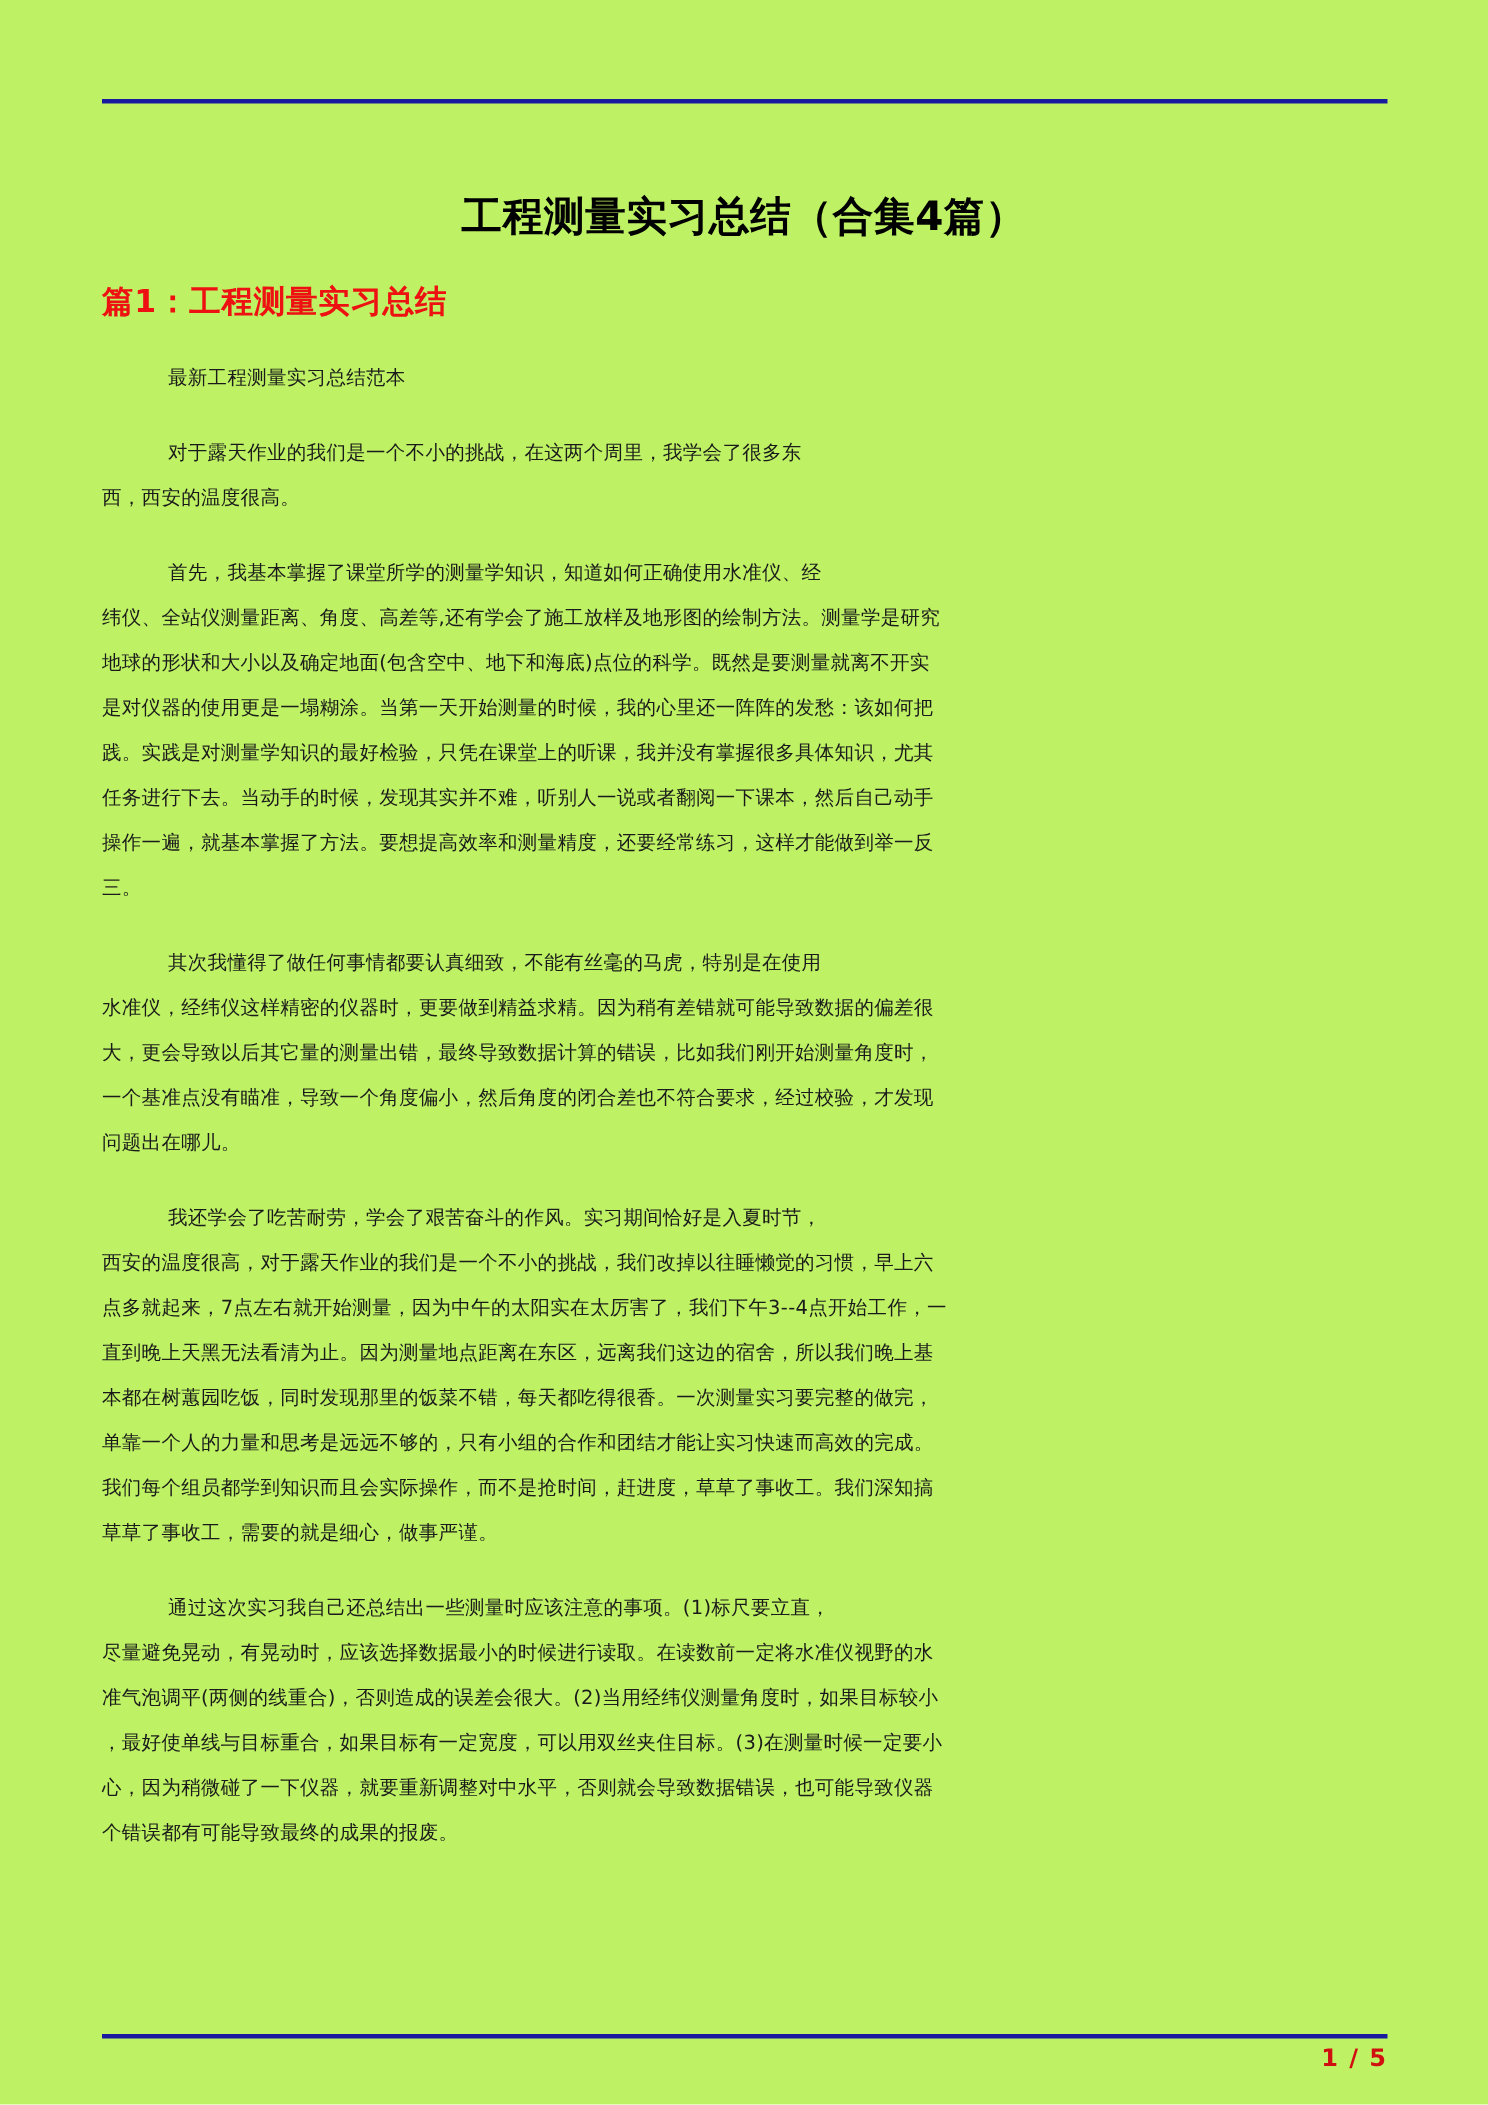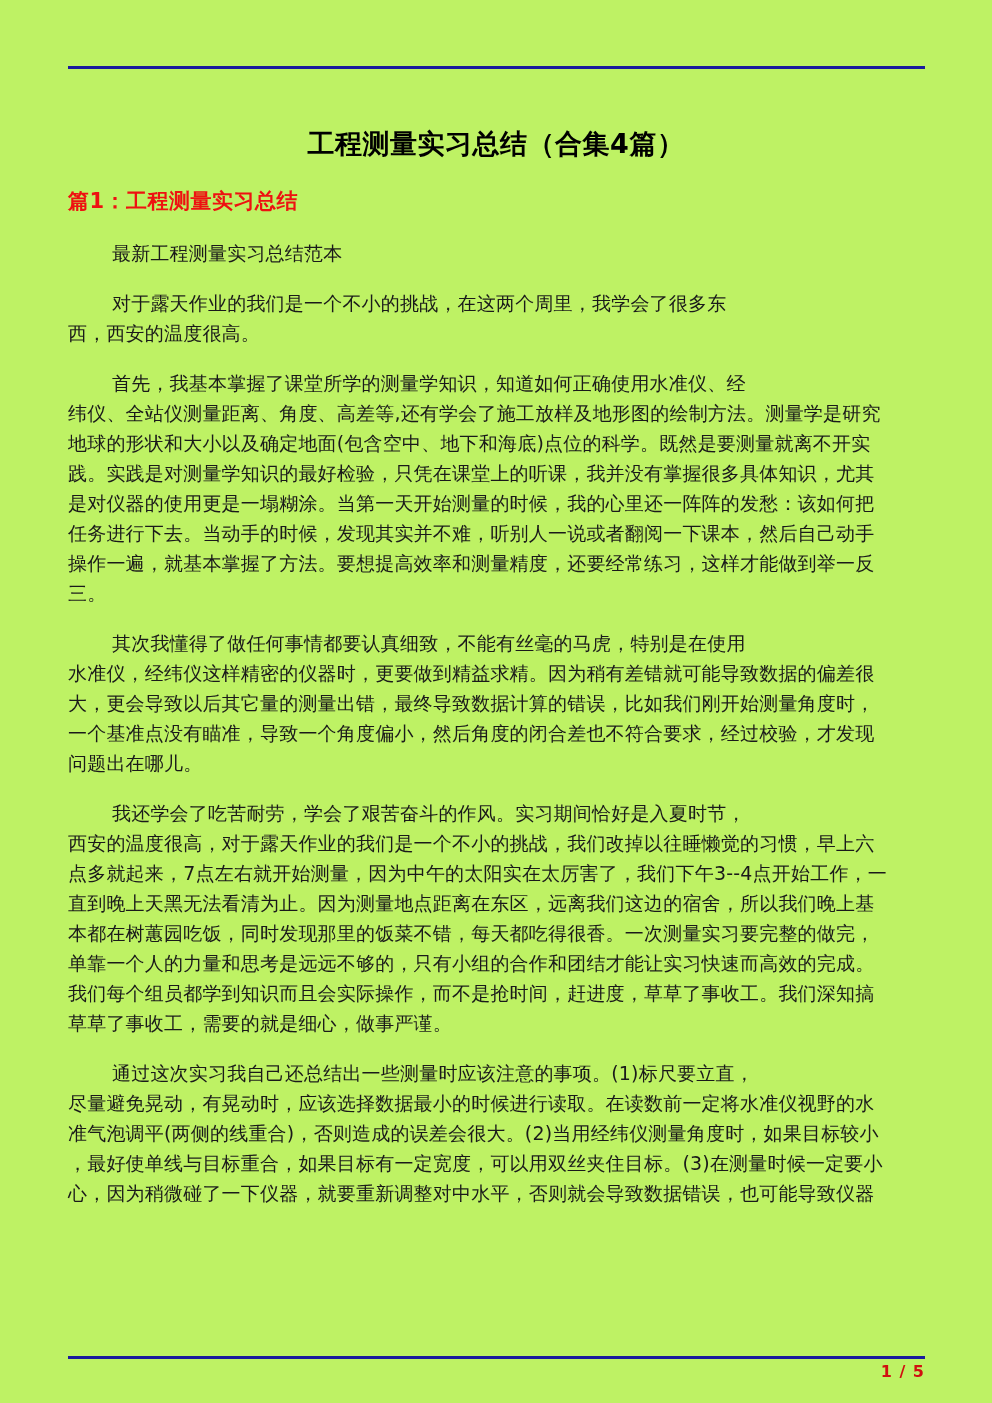--- a/index.html
+++ b/index.html
@@ -53,21 +53,21 @@
 
   .content {
     position: absolute;
     top: 238px;
     left: 68px;
     width: 860px;
   }
 
   .para {
     margin: 0 0 20px 0;
-    font-size: 19px;
+    font-size: 13px;
     line-height: 30px;
     color: #1a1a1a;
     letter-spacing: 0.2px;
   }
   .para:last-child { margin-bottom: 0; }
 
   .line {
     display: block;
     white-space: nowrap;
   }
@@ -103,22 +103,22 @@
         <span class="line indent">最新工程测量实习总结范本</span>
       </p>
       <p class="para">
         <span class="line indent">对于露天作业的我们是一个不小的挑战，在这两个周里，我学会了很多东</span>
         <span class="line">西，西安的温度很高。</span>
       </p>
       <p class="para">
         <span class="line indent">首先，我基本掌握了课堂所学的测量学知识，知道如何正确使用水准仪、经</span>
         <span class="line">纬仪、全站仪测量距离、角度、高差等,还有学会了施工放样及地形图的绘制方法。测量学是研究</span>
         <span class="line">地球的形状和大小以及确定地面(包含空中、地下和海底)点位的科学。既然是要测量就离不开实</span>
+        <span class="line">是对仪器的使用更是一塌糊涂。当第一天开始测量的时候，我的心里还一阵阵的发愁：该如何把</span>
         <span class="line">践。实践是对测量学知识的最好检验，只凭在课堂上的听课，我并没有掌握很多具体知识，尤其</span>
-        <span class="line">是对仪器的使用更是一塌糊涂。当第一天开始测量的时候，我的心里还一阵阵的发愁：该如何把</span>
         <span class="line">任务进行下去。当动手的时候，发现其实并不难，听别人一说或者翻阅一下课本，然后自己动手</span>
         <span class="line">操作一遍，就基本掌握了方法。要想提高效率和测量精度，还要经常练习，这样才能做到举一反</span>
         <span class="line">三。</span>
       </p>
       <p class="para">
         <span class="line indent">其次我懂得了做任何事情都要认真细致，不能有丝毫的马虎，特别是在使用</span>
         <span class="line">水准仪，经纬仪这样精密的仪器时，更要做到精益求精。因为稍有差错就可能导致数据的偏差很</span>
         <span class="line">大，更会导致以后其它量的测量出错，最终导致数据计算的错误，比如我们刚开始测量角度时，</span>
         <span class="line">一个基准点没有瞄准，导致一个角度偏小，然后角度的闭合差也不符合要求，经过校验，才发现</span>
         <span class="line">问题出在哪儿。</span>
@@ -132,20 +132,21 @@
         <span class="line">单靠一个人的力量和思考是远远不够的，只有小组的合作和团结才能让实习快速而高效的完成。</span>
         <span class="line">我们每个组员都学到知识而且会实际操作，而不是抢时间，赶进度，草草了事收工。我们深知搞</span>
         <span class="line">草草了事收工，需要的就是细心，做事严谨。</span>
       </p>
       <p class="para">
         <span class="line indent">通过这次实习我自己还总结出一些测量时应该注意的事项。(1)标尺要立直，</span>
         <span class="line">尽量避免晃动，有晃动时，应该选择数据最小的时候进行读取。在读数前一定将水准仪视野的水</span>
         <span class="line">准气泡调平(两侧的线重合)，否则造成的误差会很大。(2)当用经纬仪测量角度时，如果目标较小</span>
         <span class="line">，最好使单线与目标重合，如果目标有一定宽度，可以用双丝夹住目标。(3)在测量时候一定要小</span>
         <span class="line">心，因为稍微碰了一下仪器，就要重新调整对中水平，否则就会导致数据错误，也可能导致仪器</span>
+        <span class="line">个错误都有可能导致最终的成果的报废。</span>
       </p>
     </div>
 
   <div class="rule rule-bottom"></div>
 
   <div class="footer-page">1 / 5</div>
 
 </div>
 
 </body></html>

